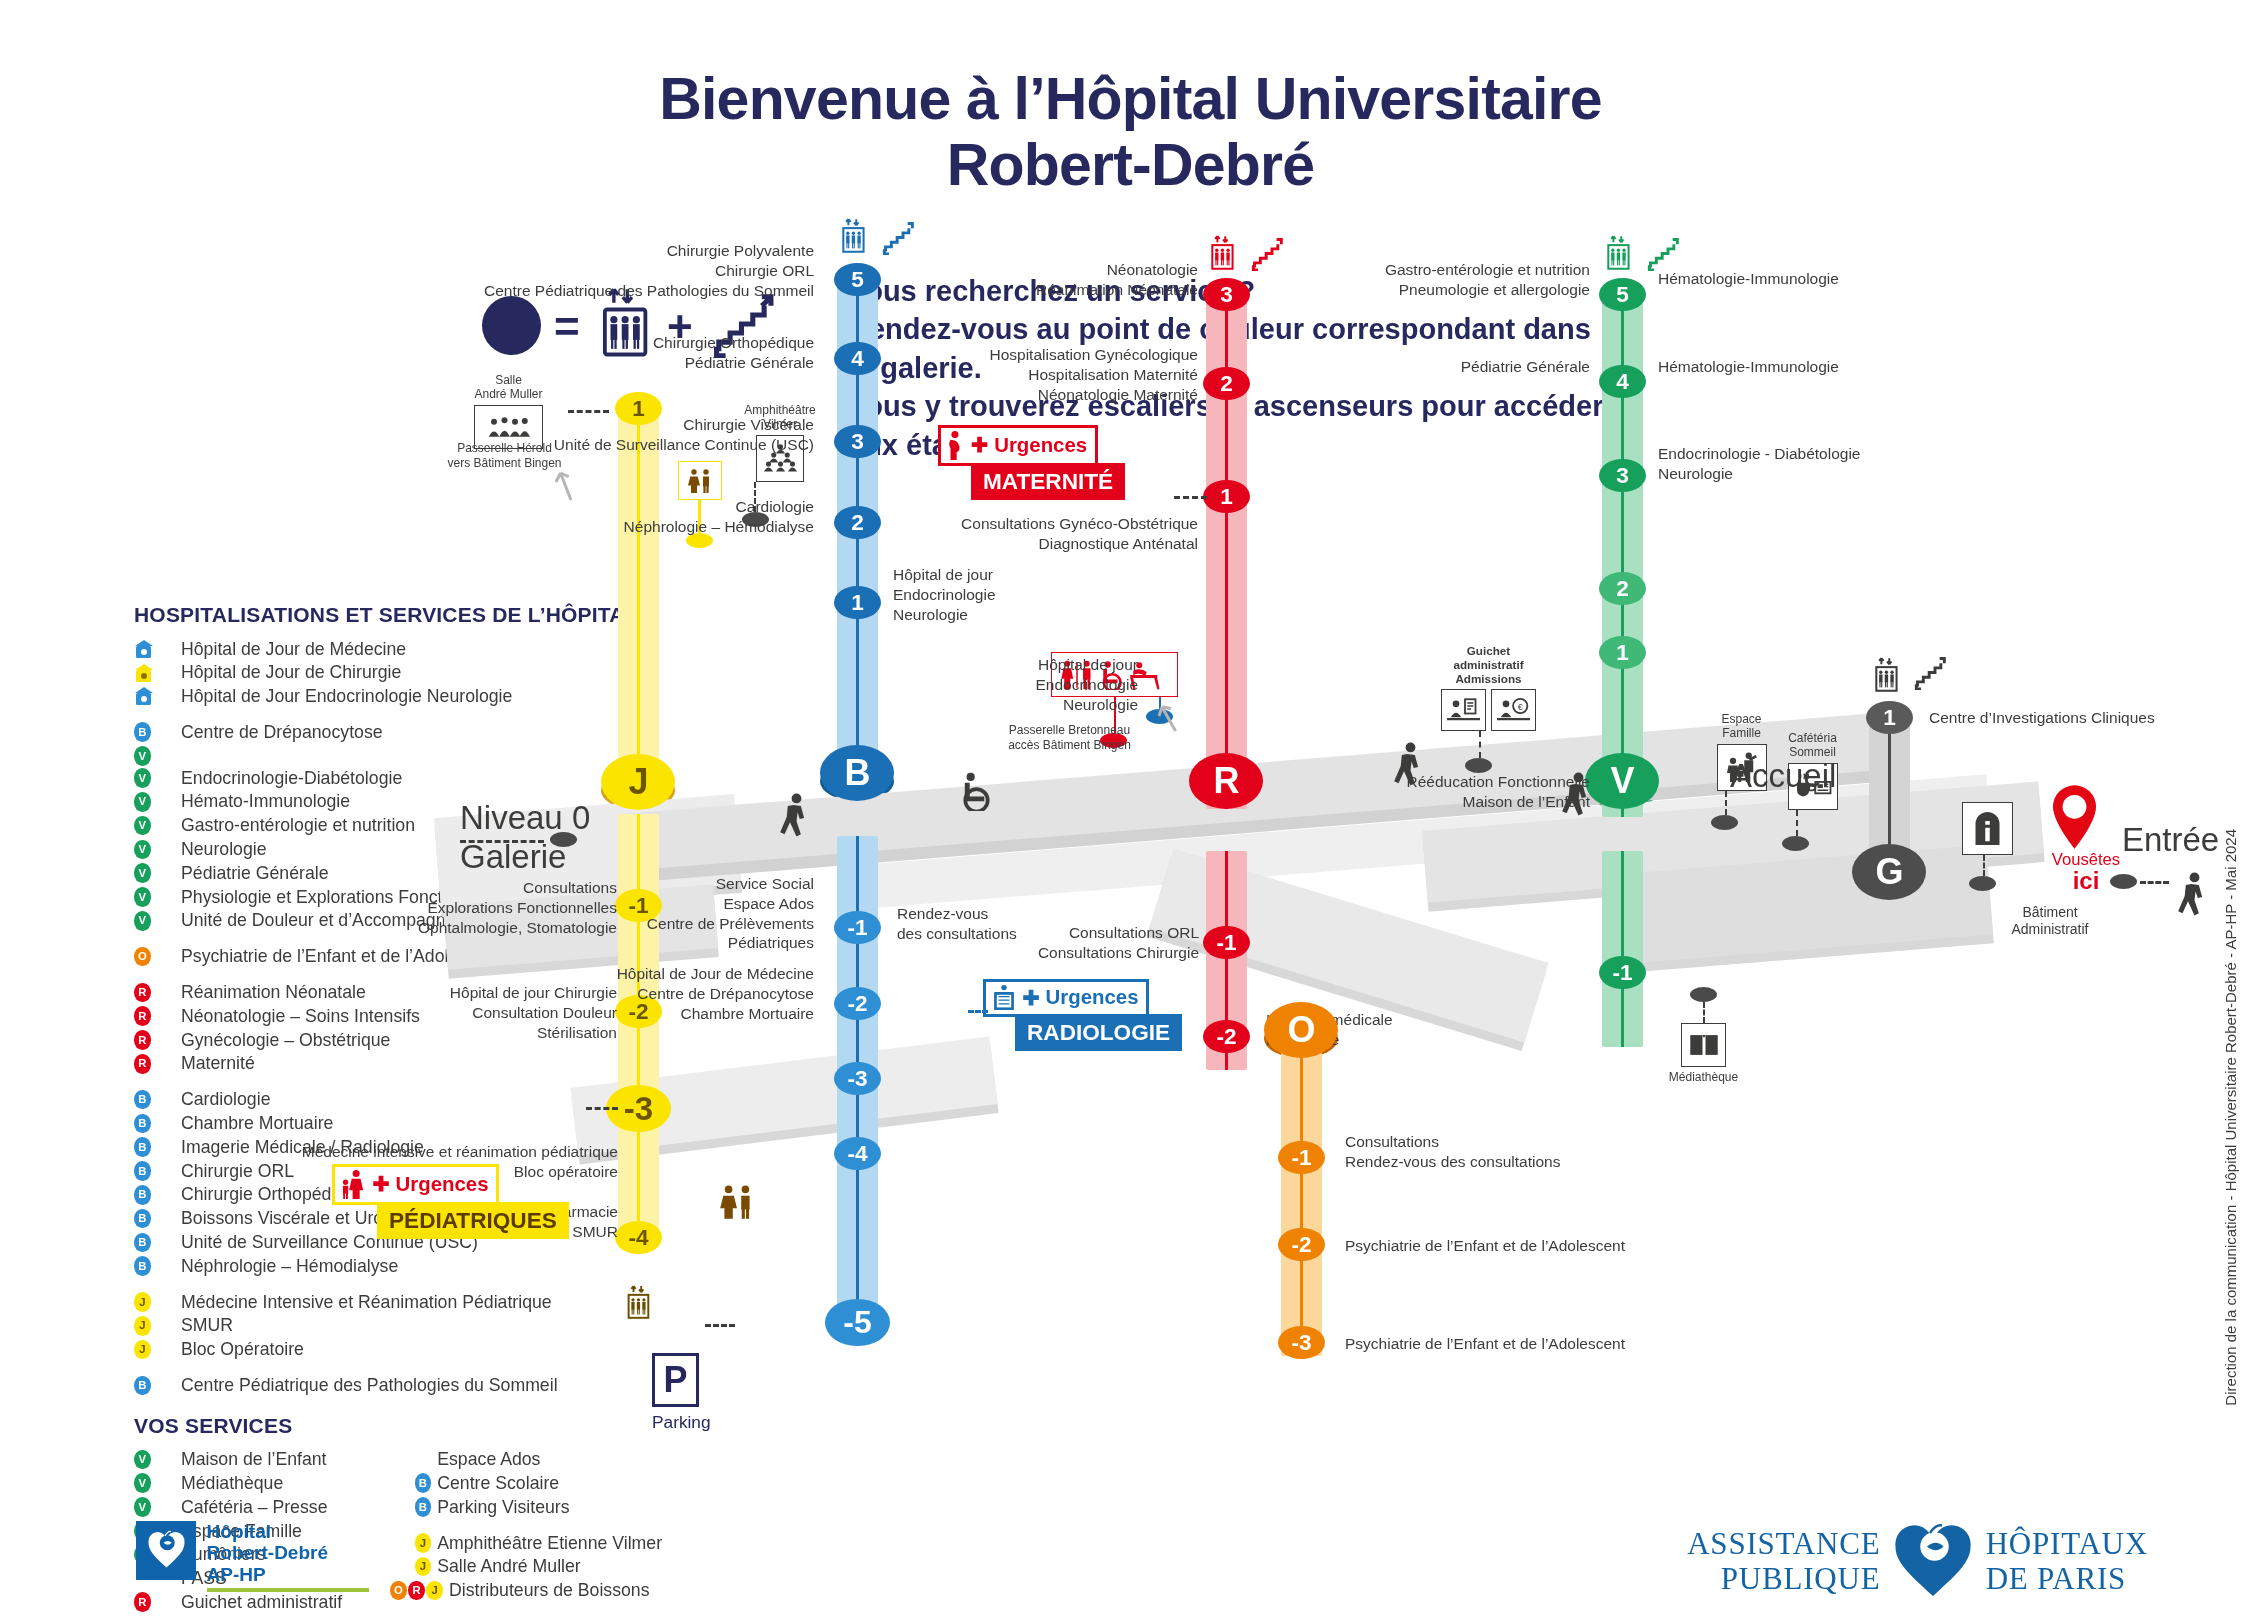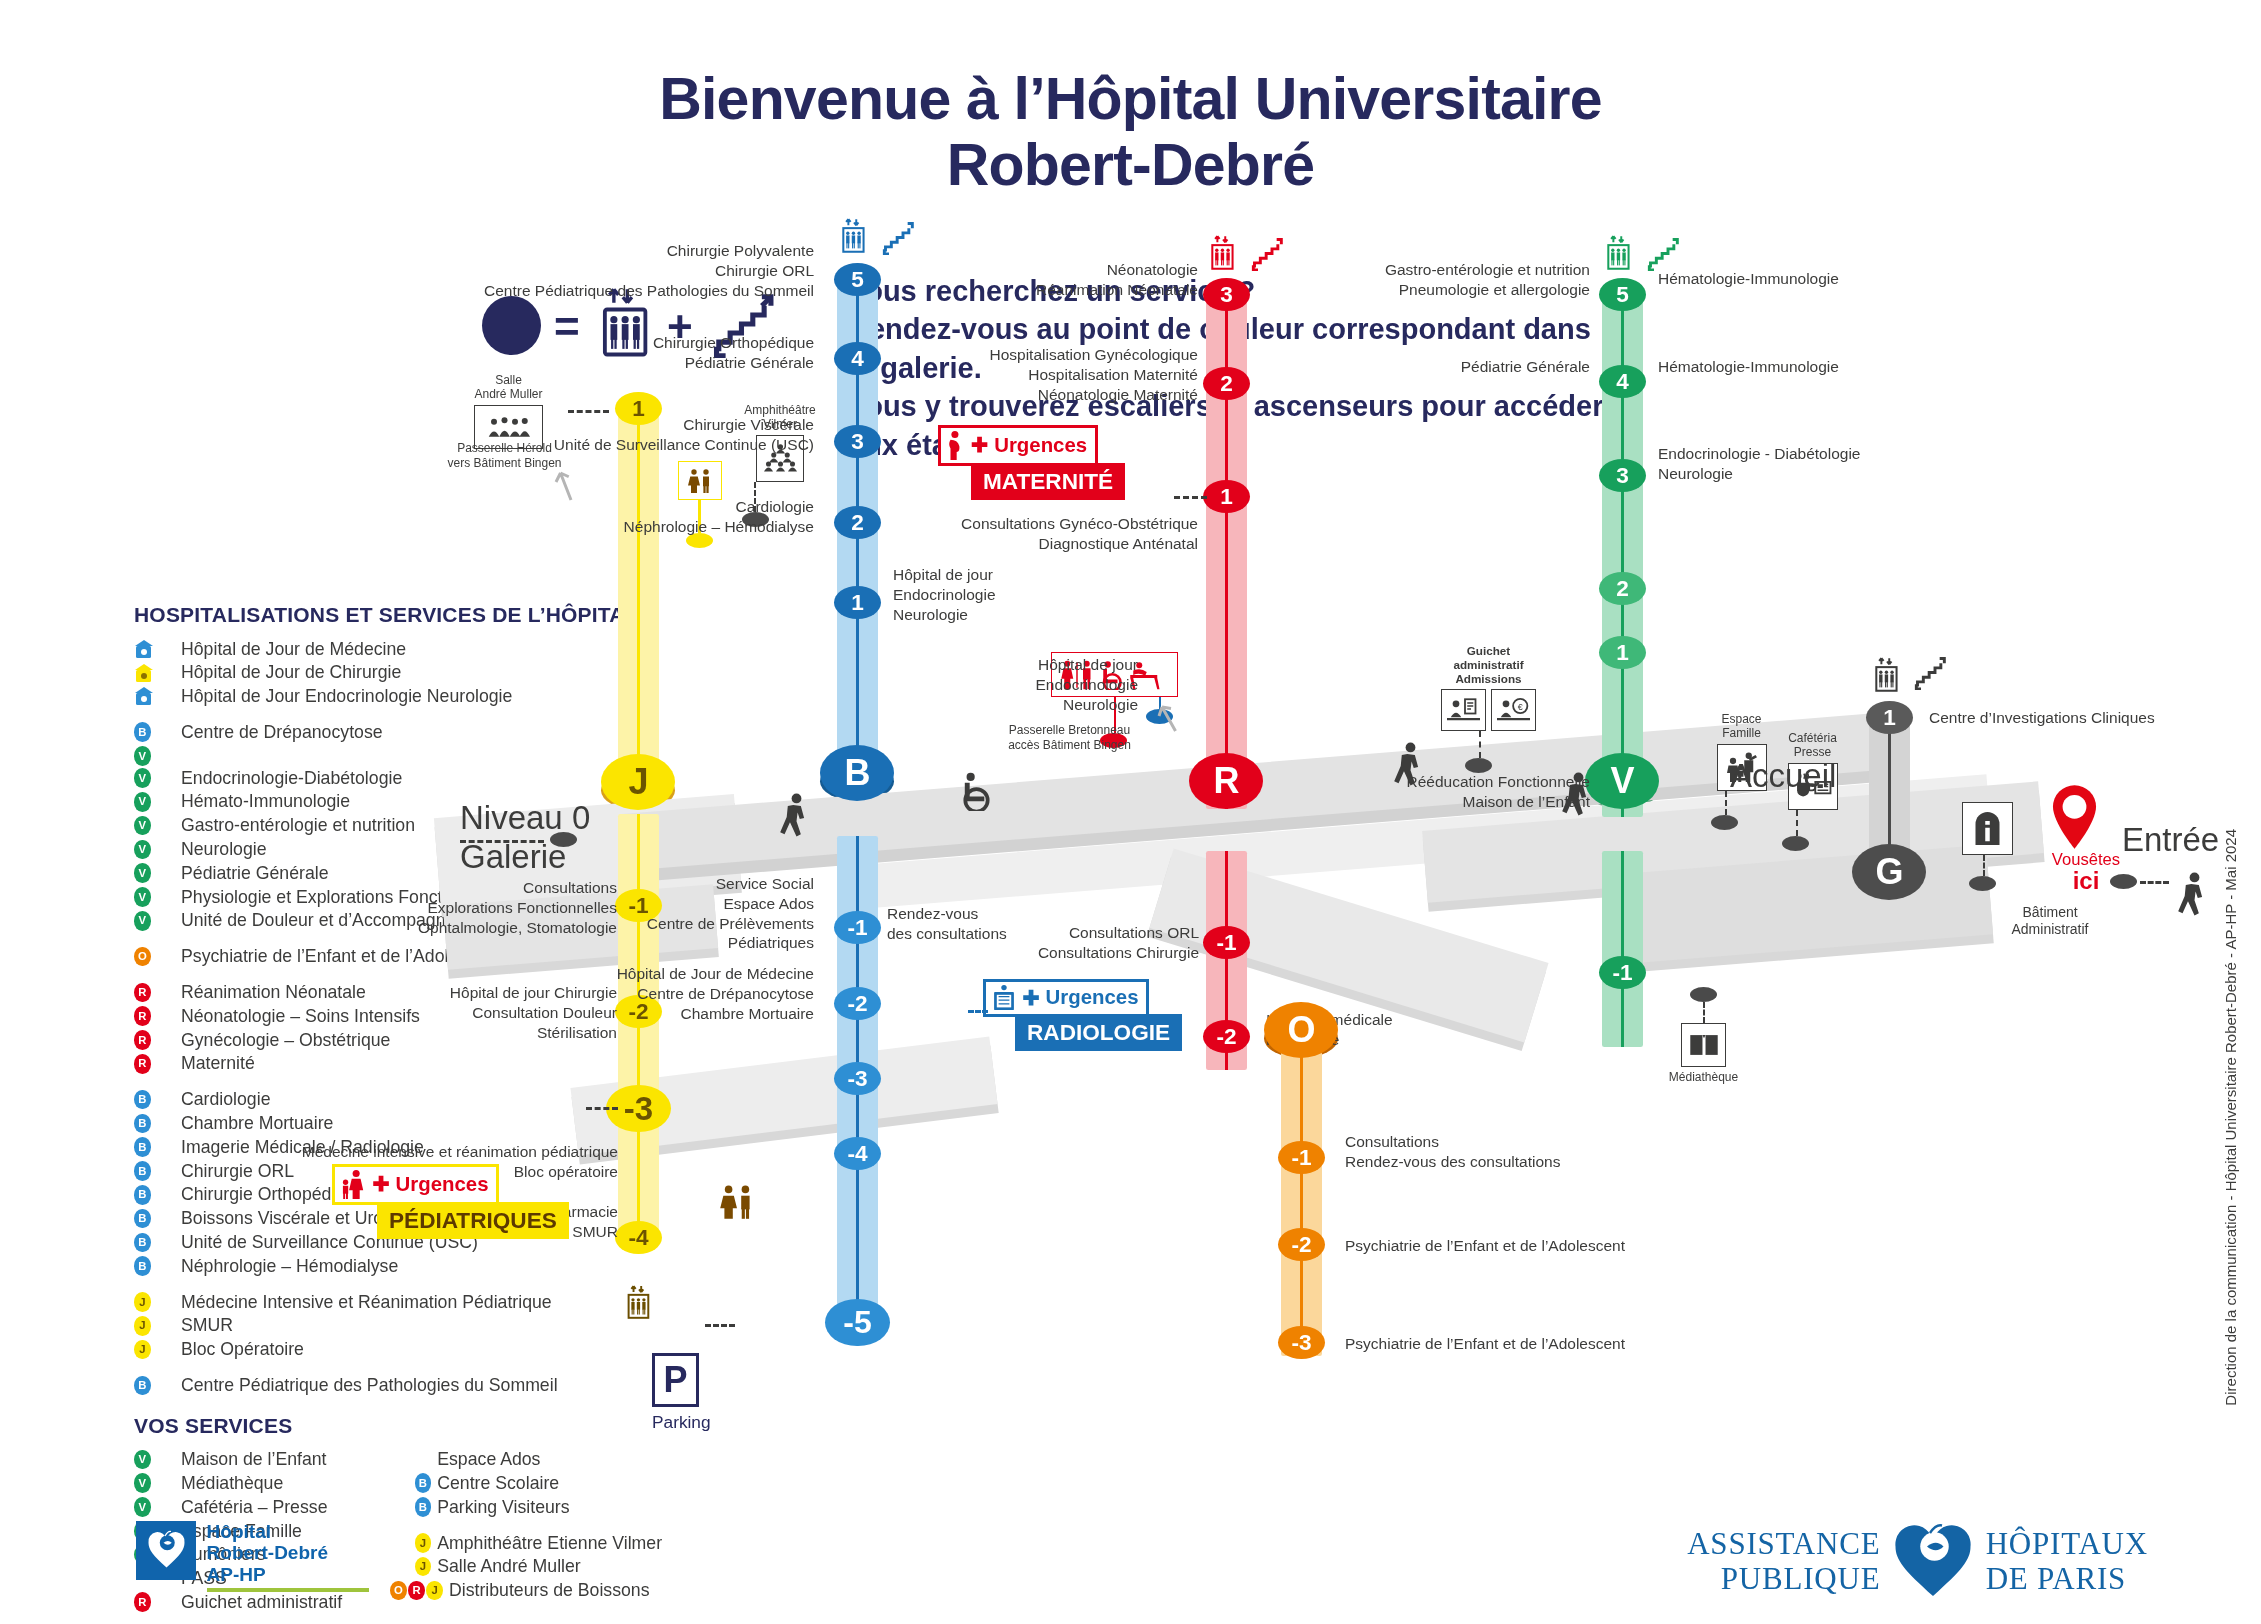--- a/index.html
+++ b/index.html
@@ -689,21 +689,21 @@
 Unité de Surveillance Continue (USC)</div>
   <div class="lbl r" style="left:-45px;top:15px;width:226px;">Cardiologie
 Néphrologie – Hémodialyse</div>
   <div class="lbl l" style="left:260px;top:83px;width:181px;">Hôpital de jour
 Endocrinologie
 Neurologie</div>
   <div class="lbl r" style="left:-45px;top:392px;width:226px;">Service Social
 Espace Ados
 Centre de Prélèvements
 Pédiatriques</div>
-  <div class="lbl l" style="left:254px;top:422px;width:188px;">Rendez-vous
+  <div class="lbl l" style="left:264px;top:422px;width:188px;">Rendez-vous
 des consultations</div>
   <div class="lbl r" style="left:-90px;top:482px;width:271px;">Hôpital de Jour de Médecine
 Centre de Drépanocytose
 Chambre Mortuaire</div>
 
   <div style="position:absolute;left:205px;top:-264px;">
     <svg width="32" height="36" viewBox="0 0 52 64">
       <path d="M16 2 L16 13 M16 2 L12 7 M16 2 L20 7" stroke="#1a6fb5" stroke-width="3.5" fill="none"></path>
       <path d="M30 13 L30 2 M30 13 L26 8 M30 13 L34 8" stroke="#1a6fb5" stroke-width="3.5" fill="none"></path>
       <rect x="7" y="18" width="36" height="42" fill="none" stroke="#1a6fb5" stroke-width="3.6"></rect>
@@ -981,21 +981,21 @@
               <path d="M18 26 h8 v8 h-3 v7 h-4 v-7 h-1z"></path>
         </g>
           </svg>
       </div>
     </div>
     <div class="stem dash" style="height:24px;margin-left:25px;"></div>
     <div class="blob" style="margin-left:11.3px;"></div>
   </div>
   <div class="amen" style="left:1138px;top:249px;width:83px;">
     <div class="cap">Cafétéria
-Presse</div>
+Sommeil</div>
     <div class="boxes">
       <div class="pbox" style="width:50px;height:47px;">
         <svg width="38" height="29" viewBox="0 0 50 38">
             <g fill="#3c3c3b">
           <path d="M4 14 h16 v10 a8 8 0 0 1 -16 0z"></path>
           <path d="M20 16 h4 a4 4 0 0 1 0 8 h-4z" fill="none" stroke="#3c3c3b" stroke-width="2.4"></path>
           <path d="M8 9 q2-4 0-7 M13 9 q2-4 0-7 M18 9 q2-4 0-7" stroke="#3c3c3b" stroke-width="1.8" fill="none"></path>
           <rect x="28" y="13" width="20" height="15" fill="none" stroke="#3c3c3b" stroke-width="2.4"></rect>
           <rect x="31" y="16" width="7" height="5"></rect>
               <path d="M40 16 h5 M40 19 h5 M31 24 h14" stroke="#3c3c3b" stroke-width="1.8"></path>

